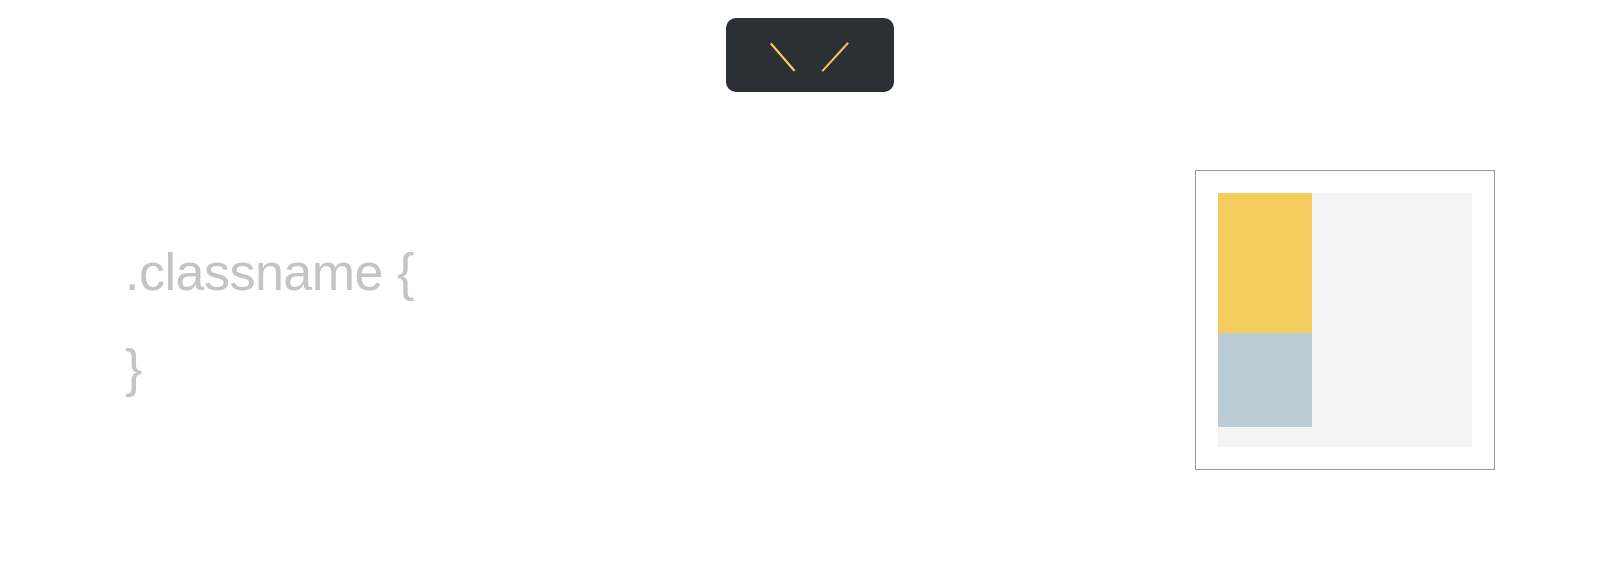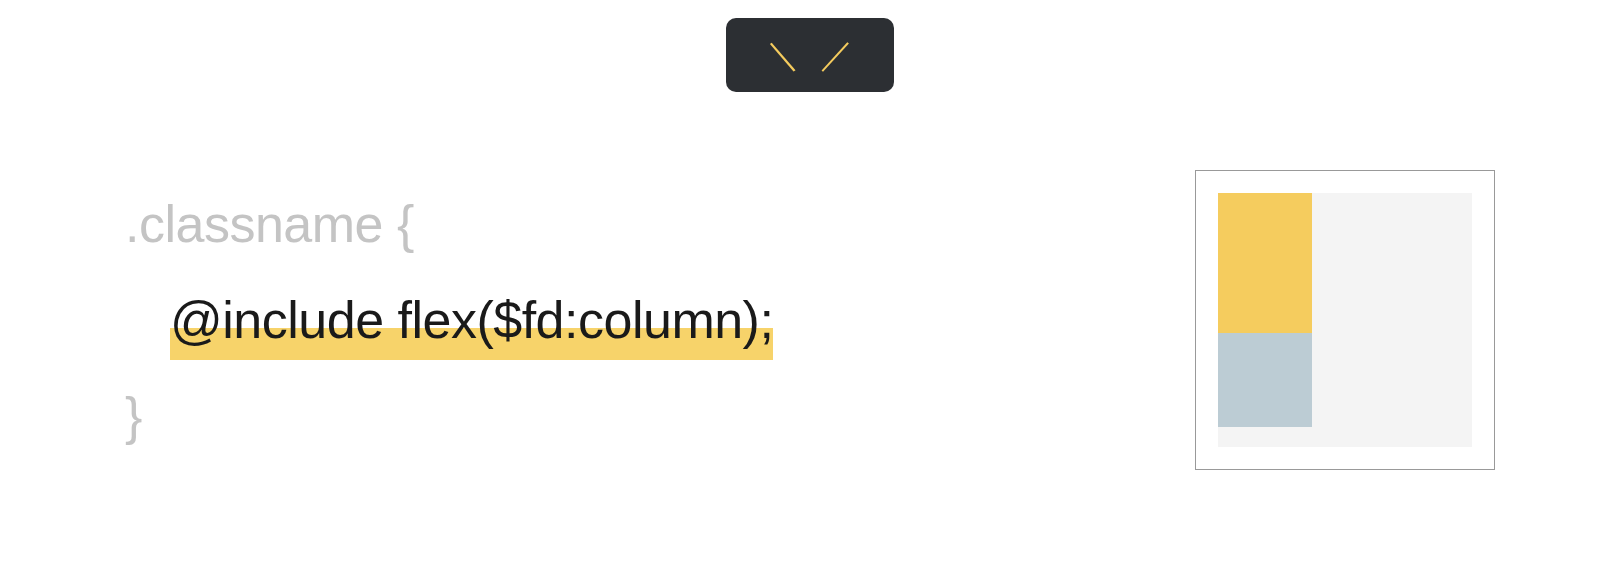--- a/index.html
+++ b/index.html
@@ -108,26 +108,20 @@
 <body>
 
 <div class="header-badge">
   <span class="slash">＼</span>
   <span class="slash">／</span>
 </div>
 
 <div class="content-area">
   <div class="code-block">
     <div class="code-faded">.classname {</div>
-    <div class="code-indent">
-      <span class="code-highlight-wrapper">
-        <span class="highlight-bar"></span>
-        <span class="code-main">@include flex($fd:column);</span>
-      </span>
-    </div>
     <div class="code-faded">}</div>
   </div>
 
   <div class="preview-box">
     <div class="preview-inner">
       <div class="box-yellow"></div>
       <div class="box-blue"></div>
     </div>
   </div>
 </div>

